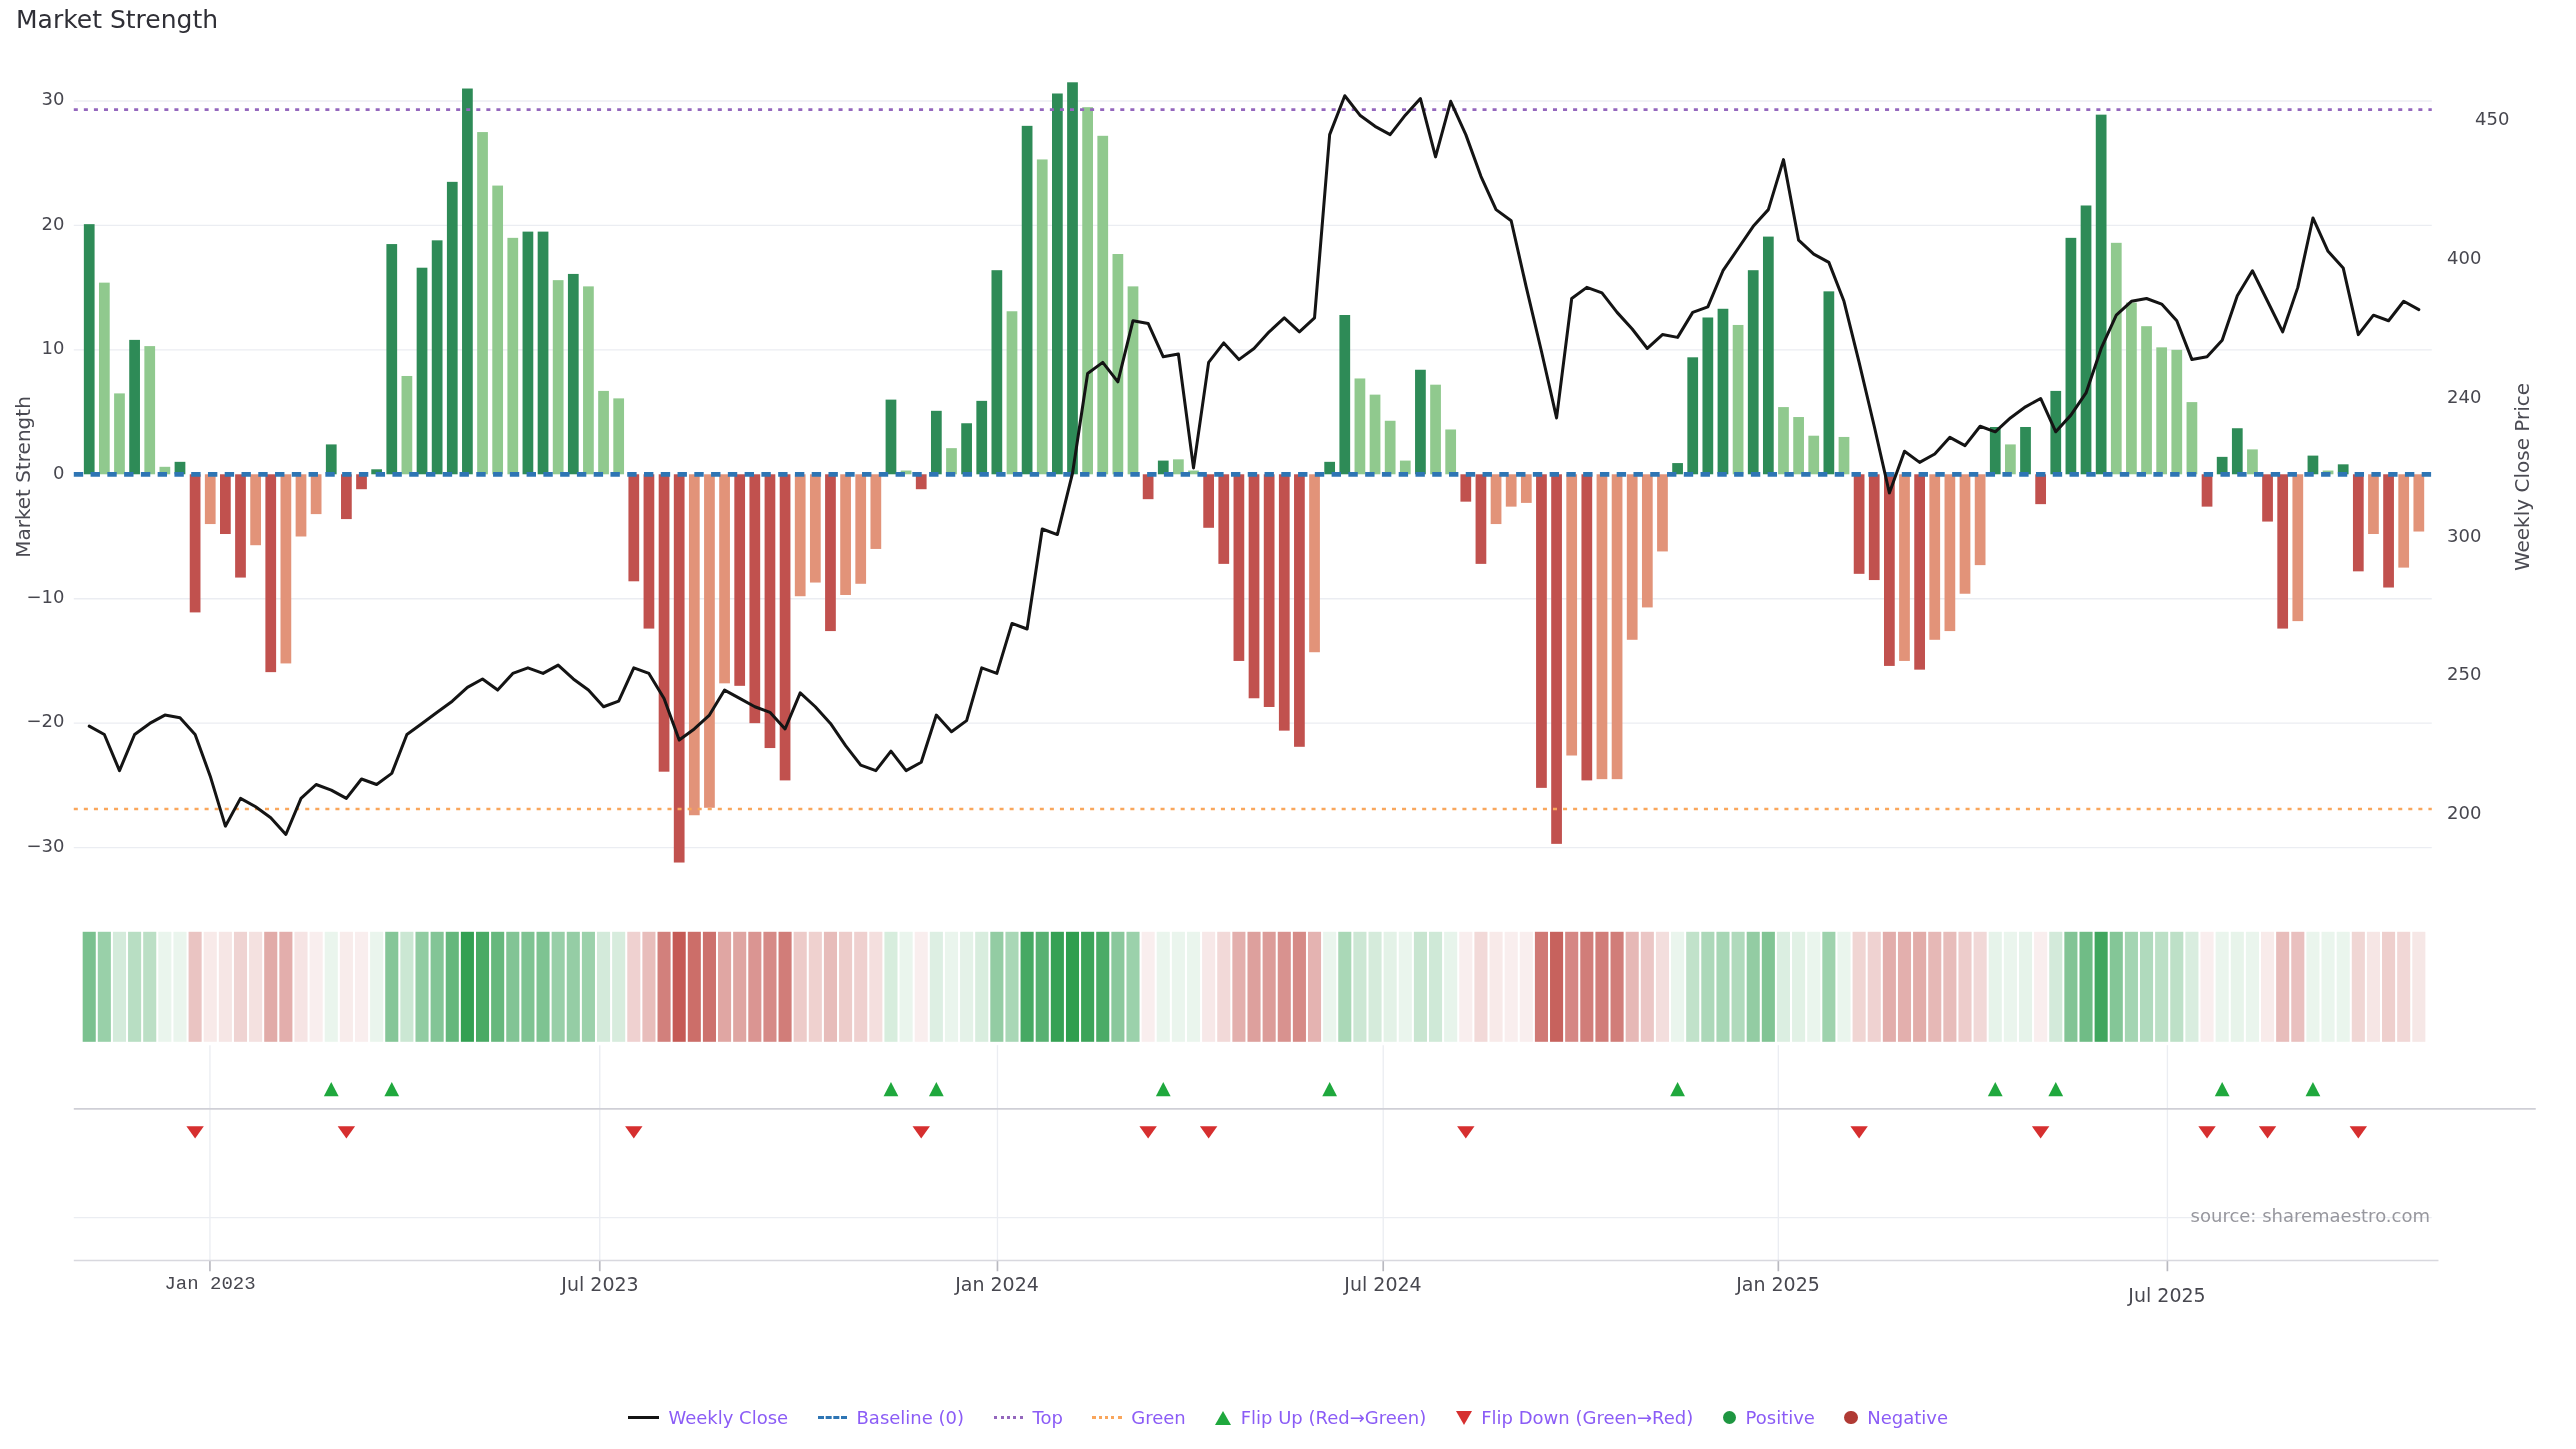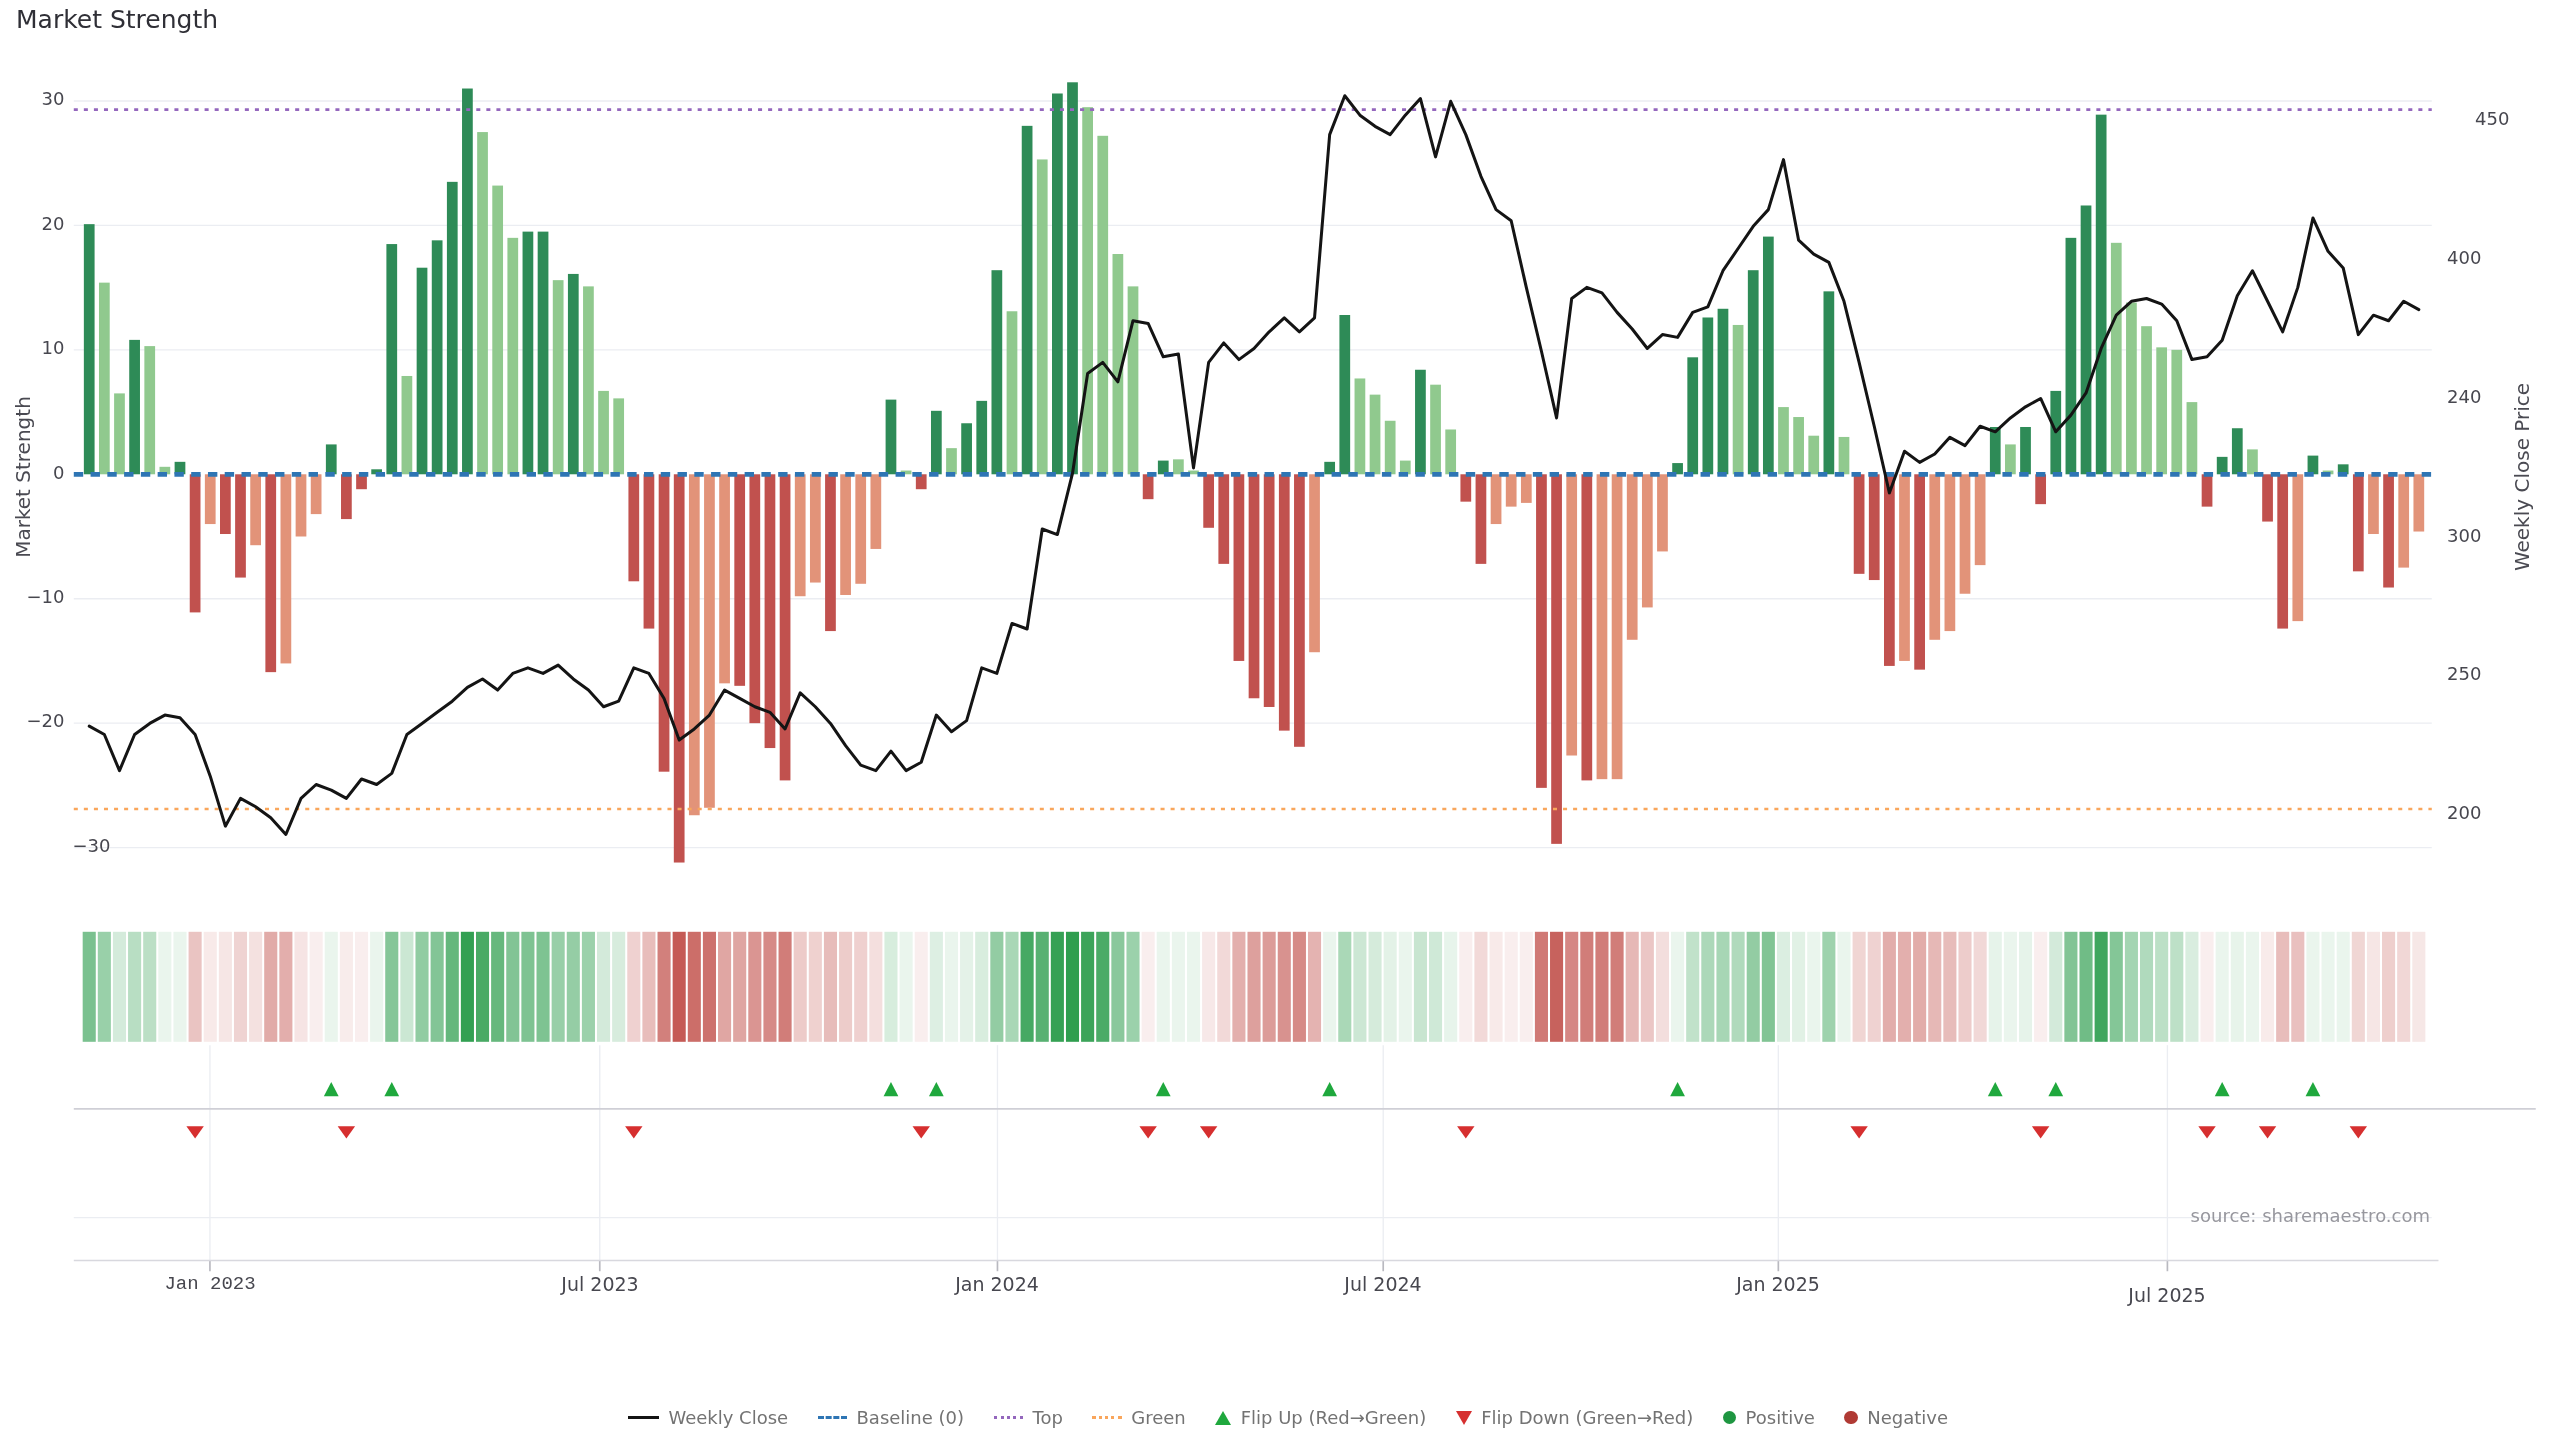--- a/index.html
+++ b/index.html
@@ -9,21 +9,21 @@
   .y-title{position:absolute;font-size:20px;color:#4a4a52;white-space:nowrap;}
   .y-title.left{left:-91px;top:465px;transform:rotate(-90deg);transform-origin:center;width:228px;text-align:center;}
   .y-title.right{left:2408px;top:465px;transform:rotate(-90deg);transform-origin:center;width:228px;text-align:center;}
   .tick{position:absolute;font-size:18px;color:#47474f;}
   .tick.left{width:47px;text-align:right;}
   .tick.right{text-align:left;}
   .tick.x{transform:translateX(-50%);font-size:19px;}
   .source{position:absolute;right:146px;top:1205px;font-size:18px;color:#97979e;}
   #legend{position:absolute;left:0;top:1407px;width:2576px;display:flex;justify-content:center;align-items:center;gap:29.5px;}
   .leg-item{display:flex;align-items:center;gap:9.4px;cursor:pointer;}
-  .leg-label{font-size:18px;color:#737373;}
+  .leg-label{font-size:18px;color:#8b5cf6;}
   .sw{display:inline-block;}
   .sw-line{width:31px;height:0;border-top:3.4px solid #141414;}
   .sw-dash{width:29.5px;height:0;border-top:3.4px dashed #2e75b4;}
   .sw-dot{width:29.5px;height:0;border-top:3.4px dotted #9467bd;}
   .sw-tri-up{width:0;height:0;border-left:8.7px solid transparent;border-right:8.7px solid transparent;border-bottom:14px solid #1fa83d;}
   .sw-tri-down{width:0;height:0;border-left:8.7px solid transparent;border-right:8.7px solid transparent;border-top:14px solid #d62f2f;}
   .sw-circle{width:13.4px;height:13.4px;border-radius:50%;}
   svg{position:absolute;left:0;top:0;}
 </style>
 </head>
@@ -393,21 +393,21 @@
       <path d="M 3367.2000000000003 1679 L 3393.2000000000003 1679 L 3380.2000000000003 1697 Z" fill="#d62f2f"></path>
       <path d="M 3502.5 1679 L 3528.5 1679 L 3515.5 1697 Z" fill="#d62f2f"></path>
     </svg>
   <div id="ticks">
       <div class="tick left" style="left: 17.4px; top: 88px;">30</div>
       <div class="tick left" style="left: 17.4px; top: 213px;">20</div>
       <div class="tick left" style="left: 17.4px; top: 337px;">10</div>
       <div class="tick left" style="left: 17.4px; top: 462px;">0</div>
       <div class="tick left" style="left: 17.4px; top: 586px;">−10</div>
       <div class="tick left" style="left: 17.4px; top: 710px;">−20</div>
-      <div class="tick left" style="left: 17.4px; top: 835px; margin-left: 46px;">−30</div>
+      <div class="tick left" style="left: 17.4px; top: 835px;">−30</div>
       <div class="tick right" style="left: 2447px; top: 108px; margin-left: 28px;">450</div>
       <div class="tick right" style="left: 2447px; top: 247px;">400</div>
       <div class="tick right" style="left: 2447px; top: 386px;">240</div>
       <div class="tick right" style="left: 2447px; top: 525px;">300</div>
       <div class="tick right" style="left: 2447px; top: 663px; text-align: right;">250</div>
       <div class="tick right" style="left: 2447px; top: 802px;">200</div>
       <div class="tick x" style="left: 210px; top: 1273px; font-family: Liberation Mono, monospace;">Jan 2023</div>
       <div class="tick x" style="left: 600px; top: 1273px;">Jul 2023</div>
       <div class="tick x" style="left: 997px; top: 1273px;">Jan 2024</div>
       <div class="tick x" style="left: 1383px; top: 1273px;">Jul 2024</div>

